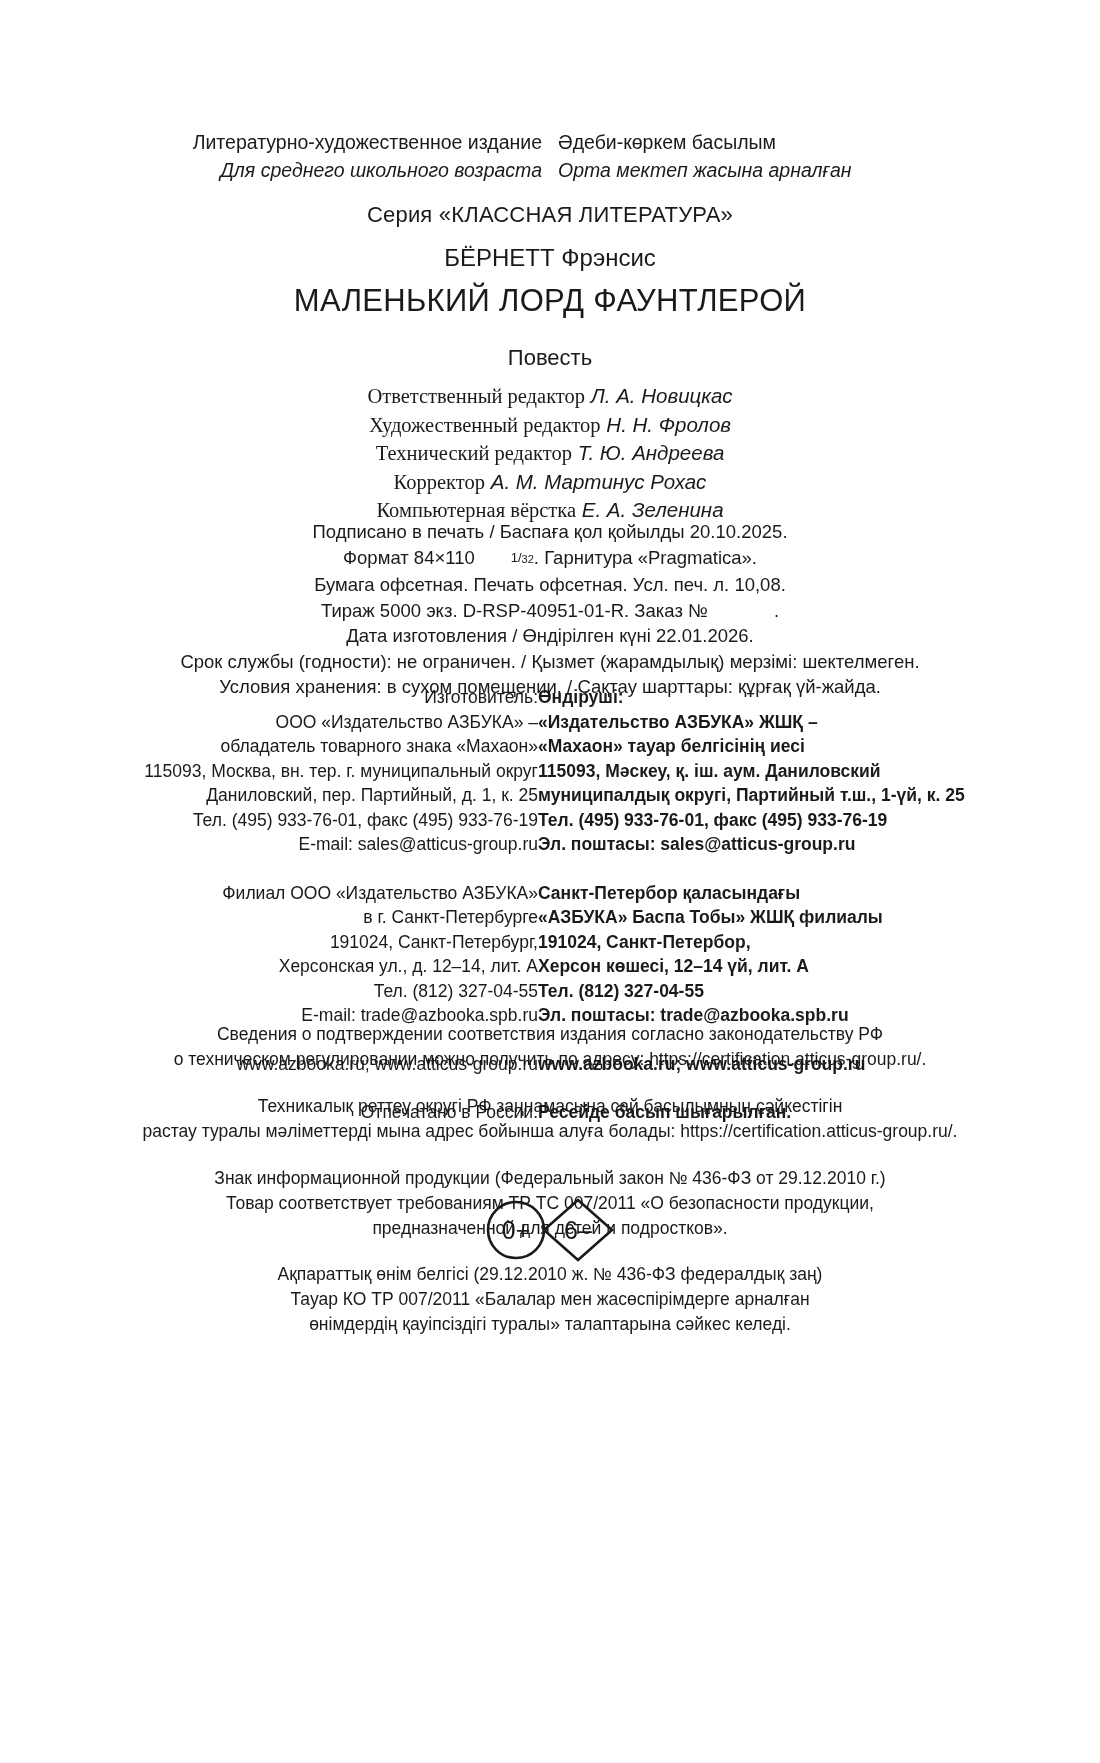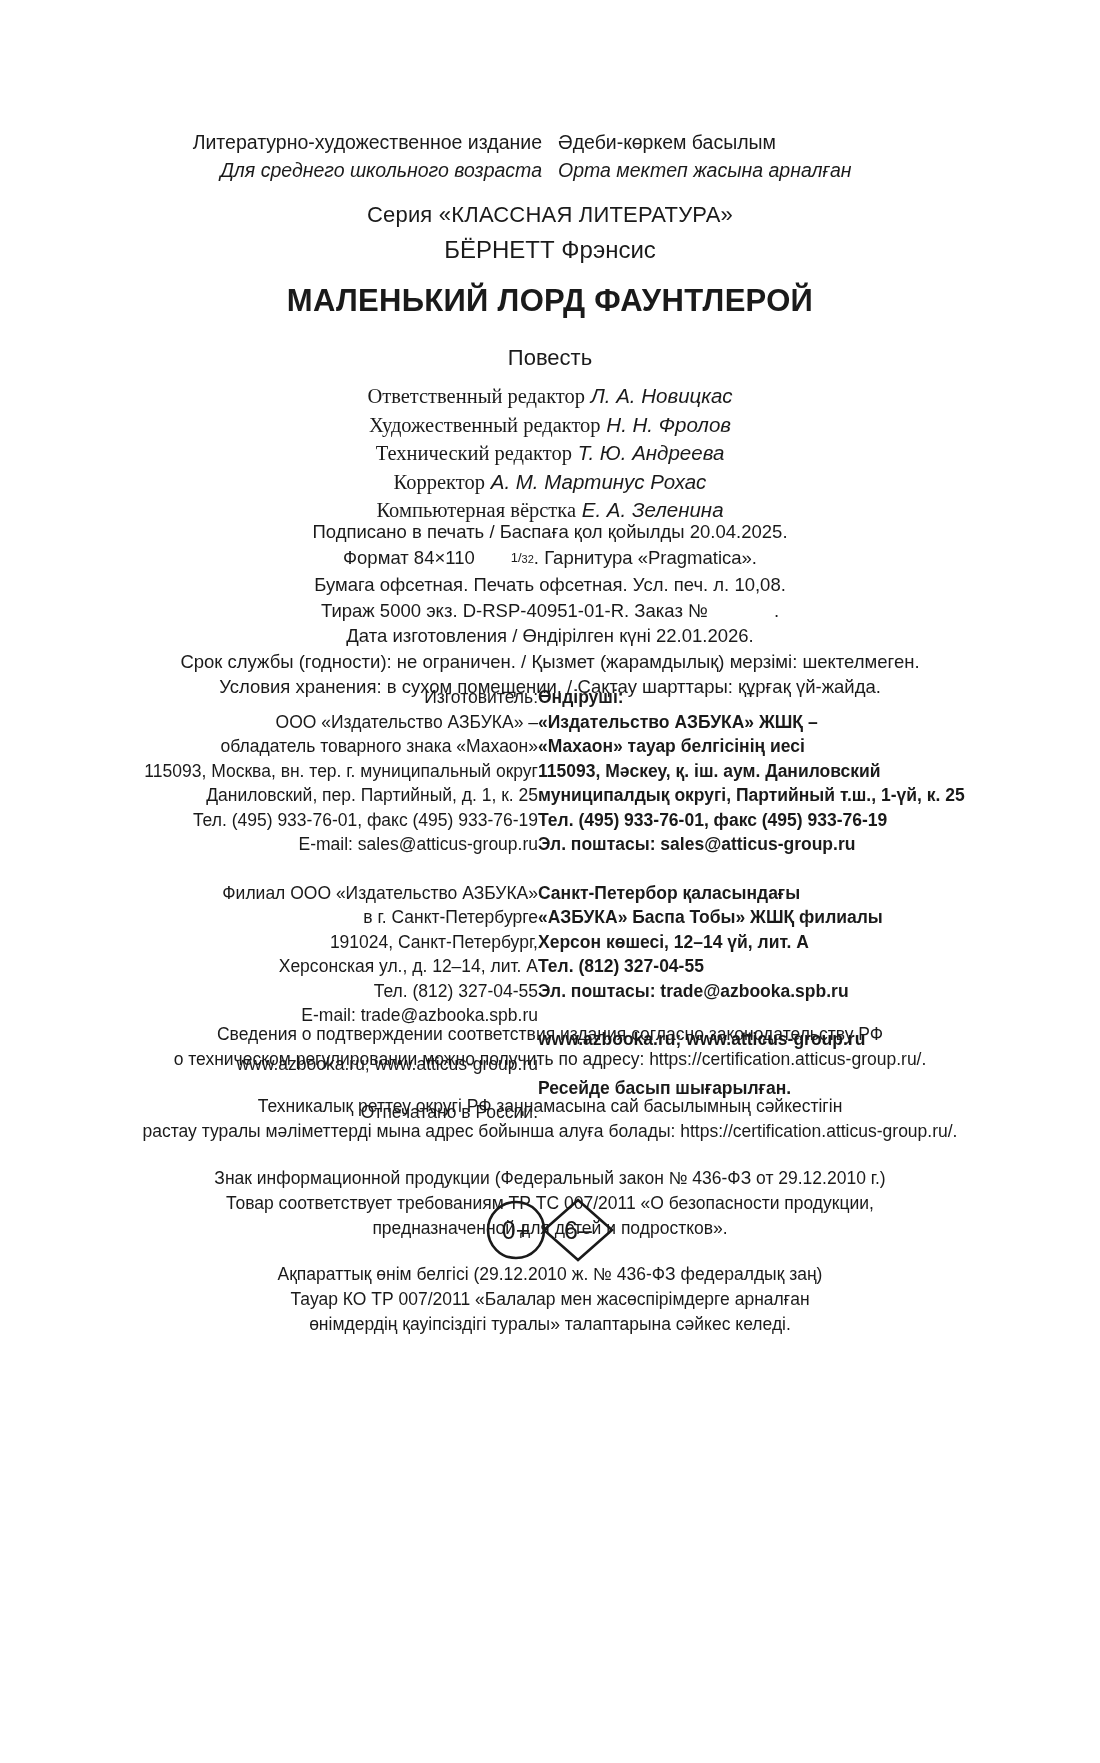--- a/index.html
+++ b/index.html
@@ -60,32 +60,32 @@
   .series {
     position: absolute;
     top: 202px;
     width: 1100px;
     text-align: center;
     font-size: 22px;
     letter-spacing: 0.2px;
   }
   .author {
     position: absolute;
-    top: 236px;
+    top: 244px;
     width: 1100px;
     text-align: center;
     font-size: 24px;
   }
   .title {
     position: absolute;
     top: 283px;
     width: 1100px;
     text-align: center;
     font-size: 31px;
-    font-weight: bold;
+    font-weight: normal;
     letter-spacing: 0.3px;
   }
   .genre {
     position: absolute;
     top: 345px;
     width: 1100px;
     text-align: center;
     font-size: 22px;
   }
 
@@ -225,21 +225,21 @@
       <span class="role">Корректор</span>
       <span class="person">А. М. Мартинус Рохас</span>
     </div>
     <div>
       <span class="role">Компьютерная вёрстка</span>
       <span class="person">Е. А. Зеленина</span>
     </div>
   </div>
 
   <div class="imprint">
-    <div>Подписано в печать / Баспаға қол қойылды 20.04.2025.</div>
+    <div>Подписано в печать / Баспаға қол қойылды 20.10.2025.</div>
     <div><span>Формат 84×110</span><span class="frac"><span>1</span>/<sub>32</sub></span><span>. Гарнитура «Pragmatica».</span></div>
     <div>Бумага офсетная. Печать офсетная. Усл. печ. л. 10,08.</div>
     <div><span>Тираж 5000 экз. D-RSP-40951-01-R. Заказ №</span><span class="order-gap"></span><span>.</span></div>
     <div>Дата изготовления / Өндірілген күні 22.01.2026.</div>
     <div>Срок службы (годности): не ограничен. / Қызмет (жарамдылық) мерзімі: шектелмеген.</div>
     <div>Условия хранения: в сухом помещении. / Сақтау шарттары: құрғақ үй-жайда.</div>
   </div>
 
   <div class="pub">
     <div class="pub-grid">
@@ -267,20 +267,21 @@
         <div>Өндіруші:</div>
         <div>«Издательство АЗБУКА» ЖШҚ –</div>
         <div>«Махаон» тауар белгісінің иесі</div>
         <div>115093, Мәскеу, қ. іш. аум. Даниловский</div>
         <div>муниципалдық округі, Партийный т.ш., 1-үй, к. 25</div>
         <div>Тел. (495) 933-76-01, факс (495) 933-76-19</div>
         <div>Эл. поштасы: sales@atticus-group.ru</div>
         <div class="pub-gap"></div>
         <div>Санкт-Петербор қаласындағы</div>
         <div>«АЗБУКА» Баспа Тобы» ЖШҚ филиалы</div>
+        <div>191024, Санкт-Петербор,</div>
         <div>Херсон көшесі, 12–14 үй, лит. А</div>
         <div>Тел. (812) 327-04-55</div>
         <div>Эл. поштасы: trade@azbooka.spb.ru</div>
         <div class="pub-gap"></div>
         <div>www.azbooka.ru;  www.atticus-group.ru</div>
         <div class="pub-gap"></div>
         <div>Ресейде басып шығарылған.</div>
       </div>
     </div>
   </div>

